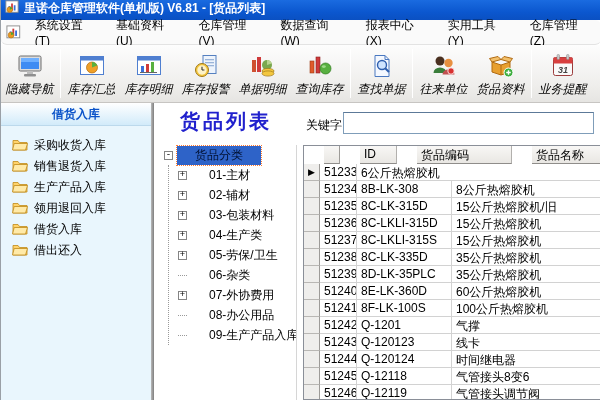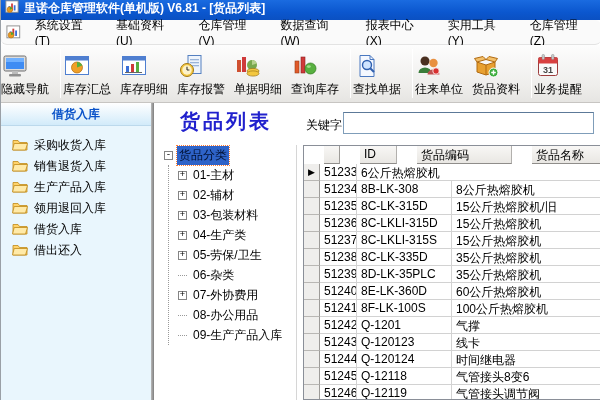--- a/index.html
+++ b/index.html
@@ -19,22 +19,22 @@
     background:#fafafa; border-bottom:1px solid #e3e3e3;
     display:flex; align-items:center; padding-left:3px;border-radius:6px; }
   .menubar .appicon { width:15px; height:15px; margin:0 4px 0 2px; }
   .menu-item { padding:4px 10px; cursor:default; }
 
   
   .toolbar { position:absolute; left:0; top:45px; width:600px; height:58px;
     background:linear-gradient(180deg,#fdfdfd 0%,#efeeec 70%,#e6e5e2 100%);
     border-bottom:1px solid #c7c5c2; display:flex; align-items:stretch; overflow:hidden; }
   .tb-sep { width:1px; margin:4px 2px; background:#c2c0bd; border-right:1px solid #ffffff; flex:0 0 auto; }
-  .tb-btn { width:57px; flex:0 0 auto; display:flex; flex-direction:column; 
-    justify-content:flex-end; padding:3px 0 4px 0; cursor:default; }
+  .tb-btn { width:57px; flex:0 0 auto; display:flex; flex-direction:column; align-items:center;
+    justify-content:flex-end; padding:3px 0 4px 0; cursor:default;font-style:italic; }
   .tb-btn .tb-icon { width:28px; height:28px; margin-bottom:1px; }
   .tb-btn .tb-label { font-size:12px; white-space:nowrap; }
 
   
   .app-body { position:absolute; left:0; top:103px; width:600px; height:297px; display:flex; }
 
   .sidebar { width:150px; flex:0 0 auto; background:#e9f6fd; display:flex; flex-direction:column; }
   .sidebar-header { height:23px; line-height:22px; text-align:center; font-weight:bold;
     color:#0b53c9; background:linear-gradient(180deg,#ffffff,#d2ebfa); border-bottom:1px solid #bcd9ec; }
   .sidebar-items { padding-top:9px; }
@@ -52,21 +52,21 @@
     font-family:inherit; font-size:12px; }
 
   
   .tree { position:absolute; left:10px; top:42px; width:133px; height:255px;
     border-right:1px solid #d6d6d6; overflow:hidden; }
   .tree-row { height:20px; display:flex; align-items:center; gap:4px; white-space:nowrap; }
   .tree-children { margin-left:4px; padding-left:9px; border-left:1px dotted #9a9a9a; }
   .exp-box { width:9px; height:9px; flex:0 0 auto; border:1px solid #848484; background:#fff;
     font:9px/7px "Liberation Mono",monospace; text-align:center; color:#000; }
   .exp-none { width:9px; flex:0 0 auto; border-bottom:1px dotted #9a9a9a; height:1px; }
-  .tree-label { padding:1px 2px; }
+  .tree-label { padding:1px 18px; }
   .tree-label.sel { background:#2e63c8; color:#001030; outline:1px dotted #ff7a30; }
 
   
   .grid { position:absolute; left:149px; top:42px; width:300px; height:255px;
     border:1px solid #8a8f98; overflow:hidden; background:#fff; }
   .g-row { display:flex; height:17px; }
   .g-row.hdr { height:18px; }
   .g-cell { overflow:hidden; white-space:nowrap; padding:1px 0 0 4px;
     border-right:1px solid #d2d2d2; border-bottom:1px solid #d2d2d2; }
   .hdr .g-cell { background:linear-gradient(180deg,#f8f7f5,#e9e7e3);

